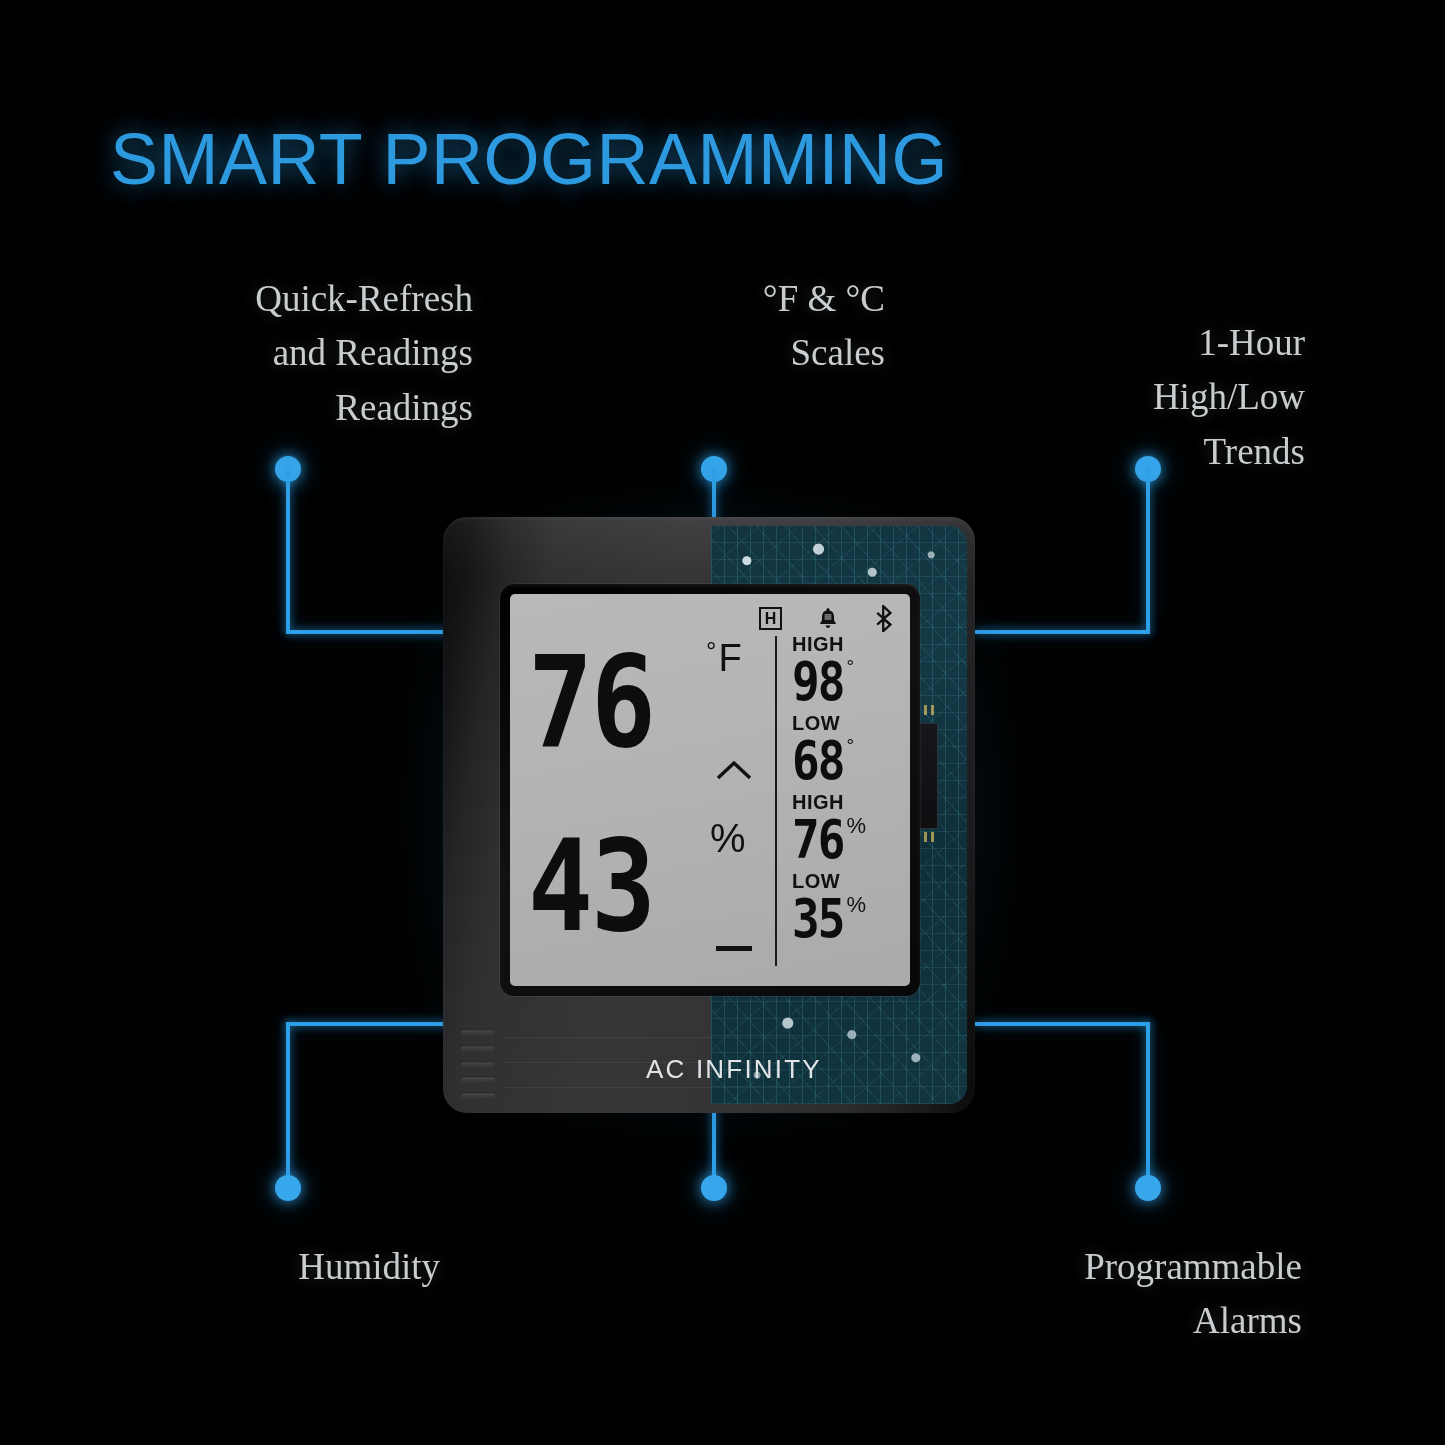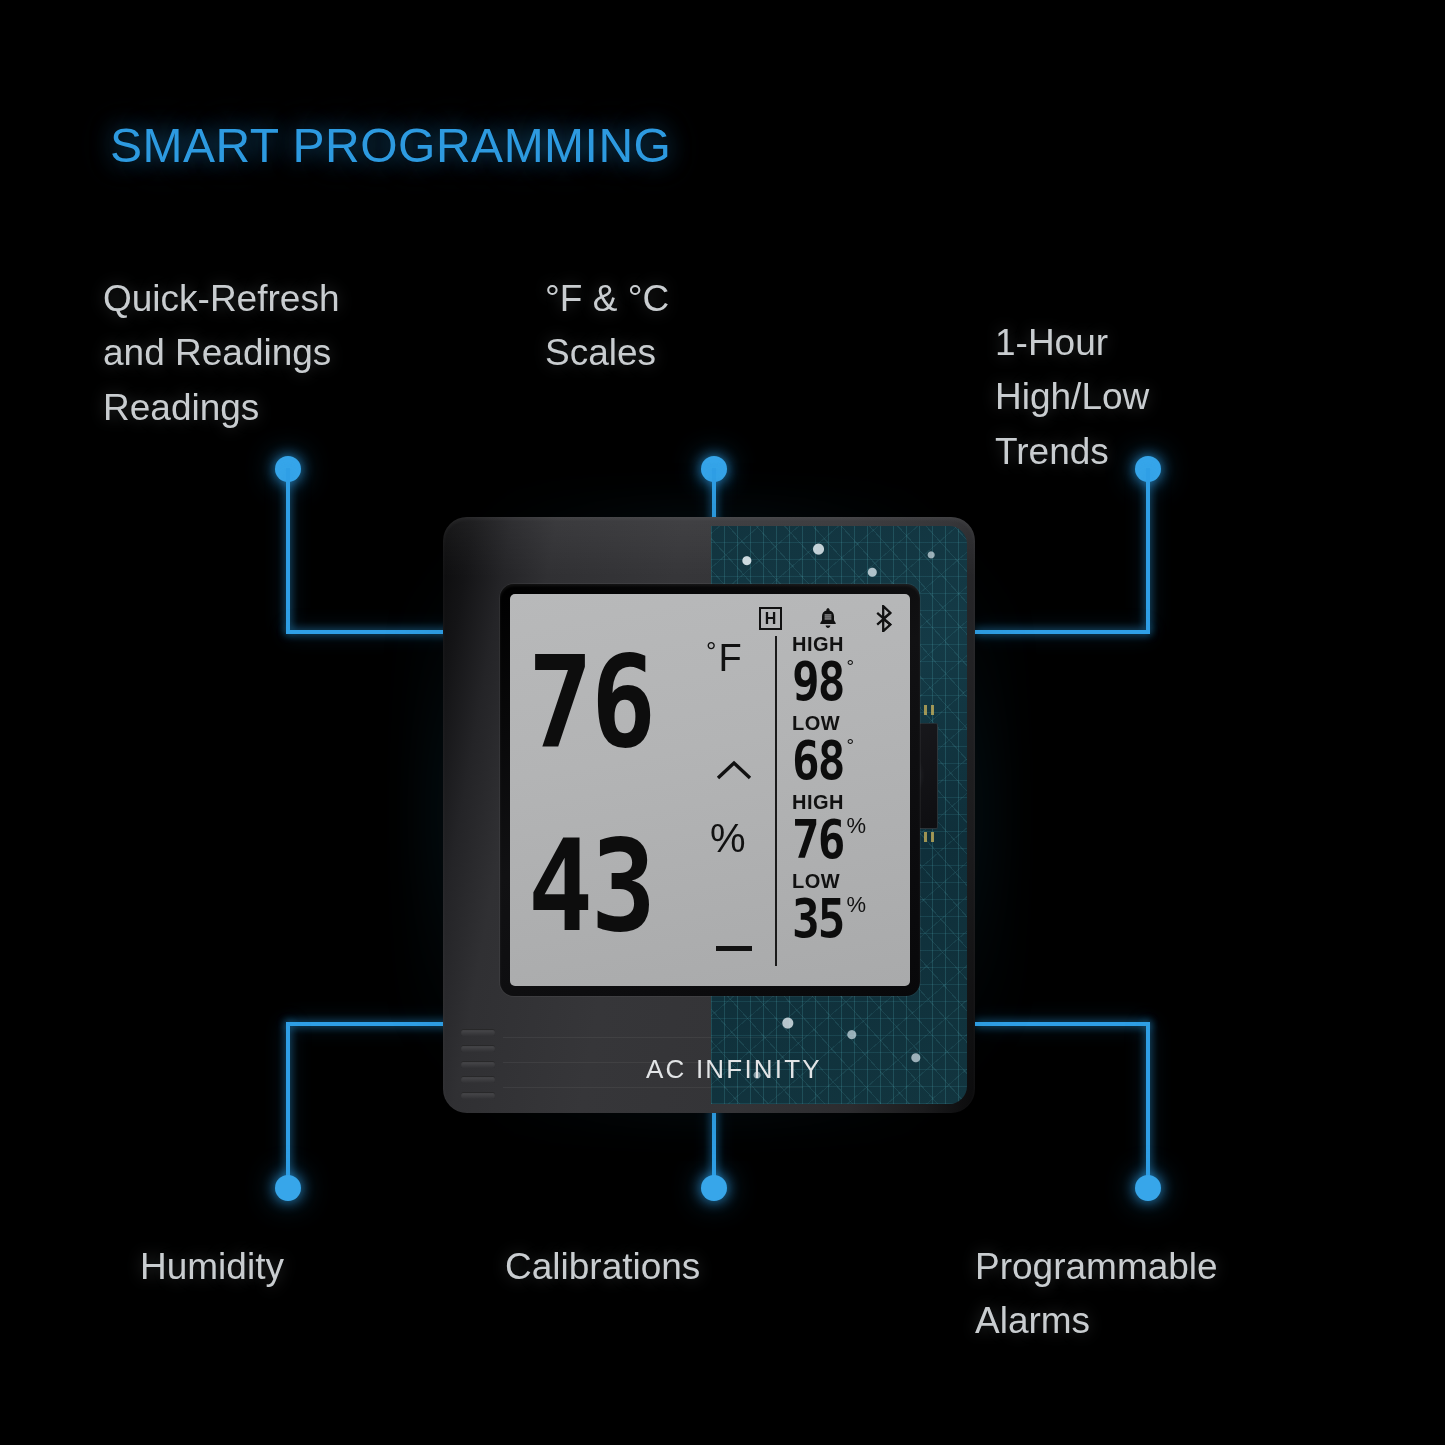--- a/index.html
+++ b/index.html
@@ -17,46 +17,47 @@
     height: 1445px;
     background: #000000;
     overflow: hidden;
   }
 
   
   #title {
     position: absolute;
     left: 110px;
     top: 118px;
-    font-size: 48px;
+    font-size: 72px;
     letter-spacing: 0.5px;
     font-weight: 400;
     color: #2d9ae0;
     text-shadow: 0 0 22px rgba(45,154,224,0.55), 0 0 44px rgba(45,154,224,0.28);
     white-space: nowrap;
   }
 
   
   .flabel {
     position: absolute;
     color: #c9cdd0;
     font-size: 37px;
     line-height: 1.47;
-    text-align: left;
+    text-align: right;
     font-weight: 400;
     text-shadow: 0 0 16px rgba(200,210,215,0.25);
+    font-family: Liberation Serif, serif;
   }
   .flabel span { display: block; }
 
   #lab-quick     { left: 103px;  top: 272px; width: 370px; }
   #lab-scales    { left: 545px;  top: 272px; width: 340px; }
   #lab-trends    { left: 995px;  top: 272px; width: 310px; margin-top: 44px; }
   #lab-mounting  { left: 140px;  top: 1240px; width: 300px; }
   #lab-calib     { left: 505px;  top: 1240px; width: 420px; }
-  #lab-alarms    { left: 975px;  top: 1240px; width: 350px; }
+  #lab-alarms    { left: 952px;  top: 1240px; width: 350px; }
 
   
   .conn-line {
     position: absolute;
     background: #2f9fe6;
     box-shadow: 0 0 9px rgba(47,159,230,0.75), 0 0 20px rgba(47,159,230,0.35);
   }
   .conn-v { width: 4px; }
   .conn-h { height: 4px; }
 
@@ -413,21 +414,20 @@
     <span>1-Hour</span>
     <span>High/Low</span>
     <span>Trends</span>
   </div>
 
   <div class="flabel" id="lab-mounting">
     <span>Humidity</span>
   </div>
 
   <div class="flabel" id="lab-calib">
-    <span>Calibrations</span>
   </div>
 
   <div class="flabel" id="lab-alarms">
     <span>Programmable</span>
     <span>Alarms</span>
   </div>
 
   <div class="conn-dot" style="left:275px; top:456px;"></div>
   <div class="conn-line conn-v" style="left:286px; top:468px; height:164px;"></div>
   <div class="conn-line conn-h" style="left:286px; top:630px; width:175px;"></div>

